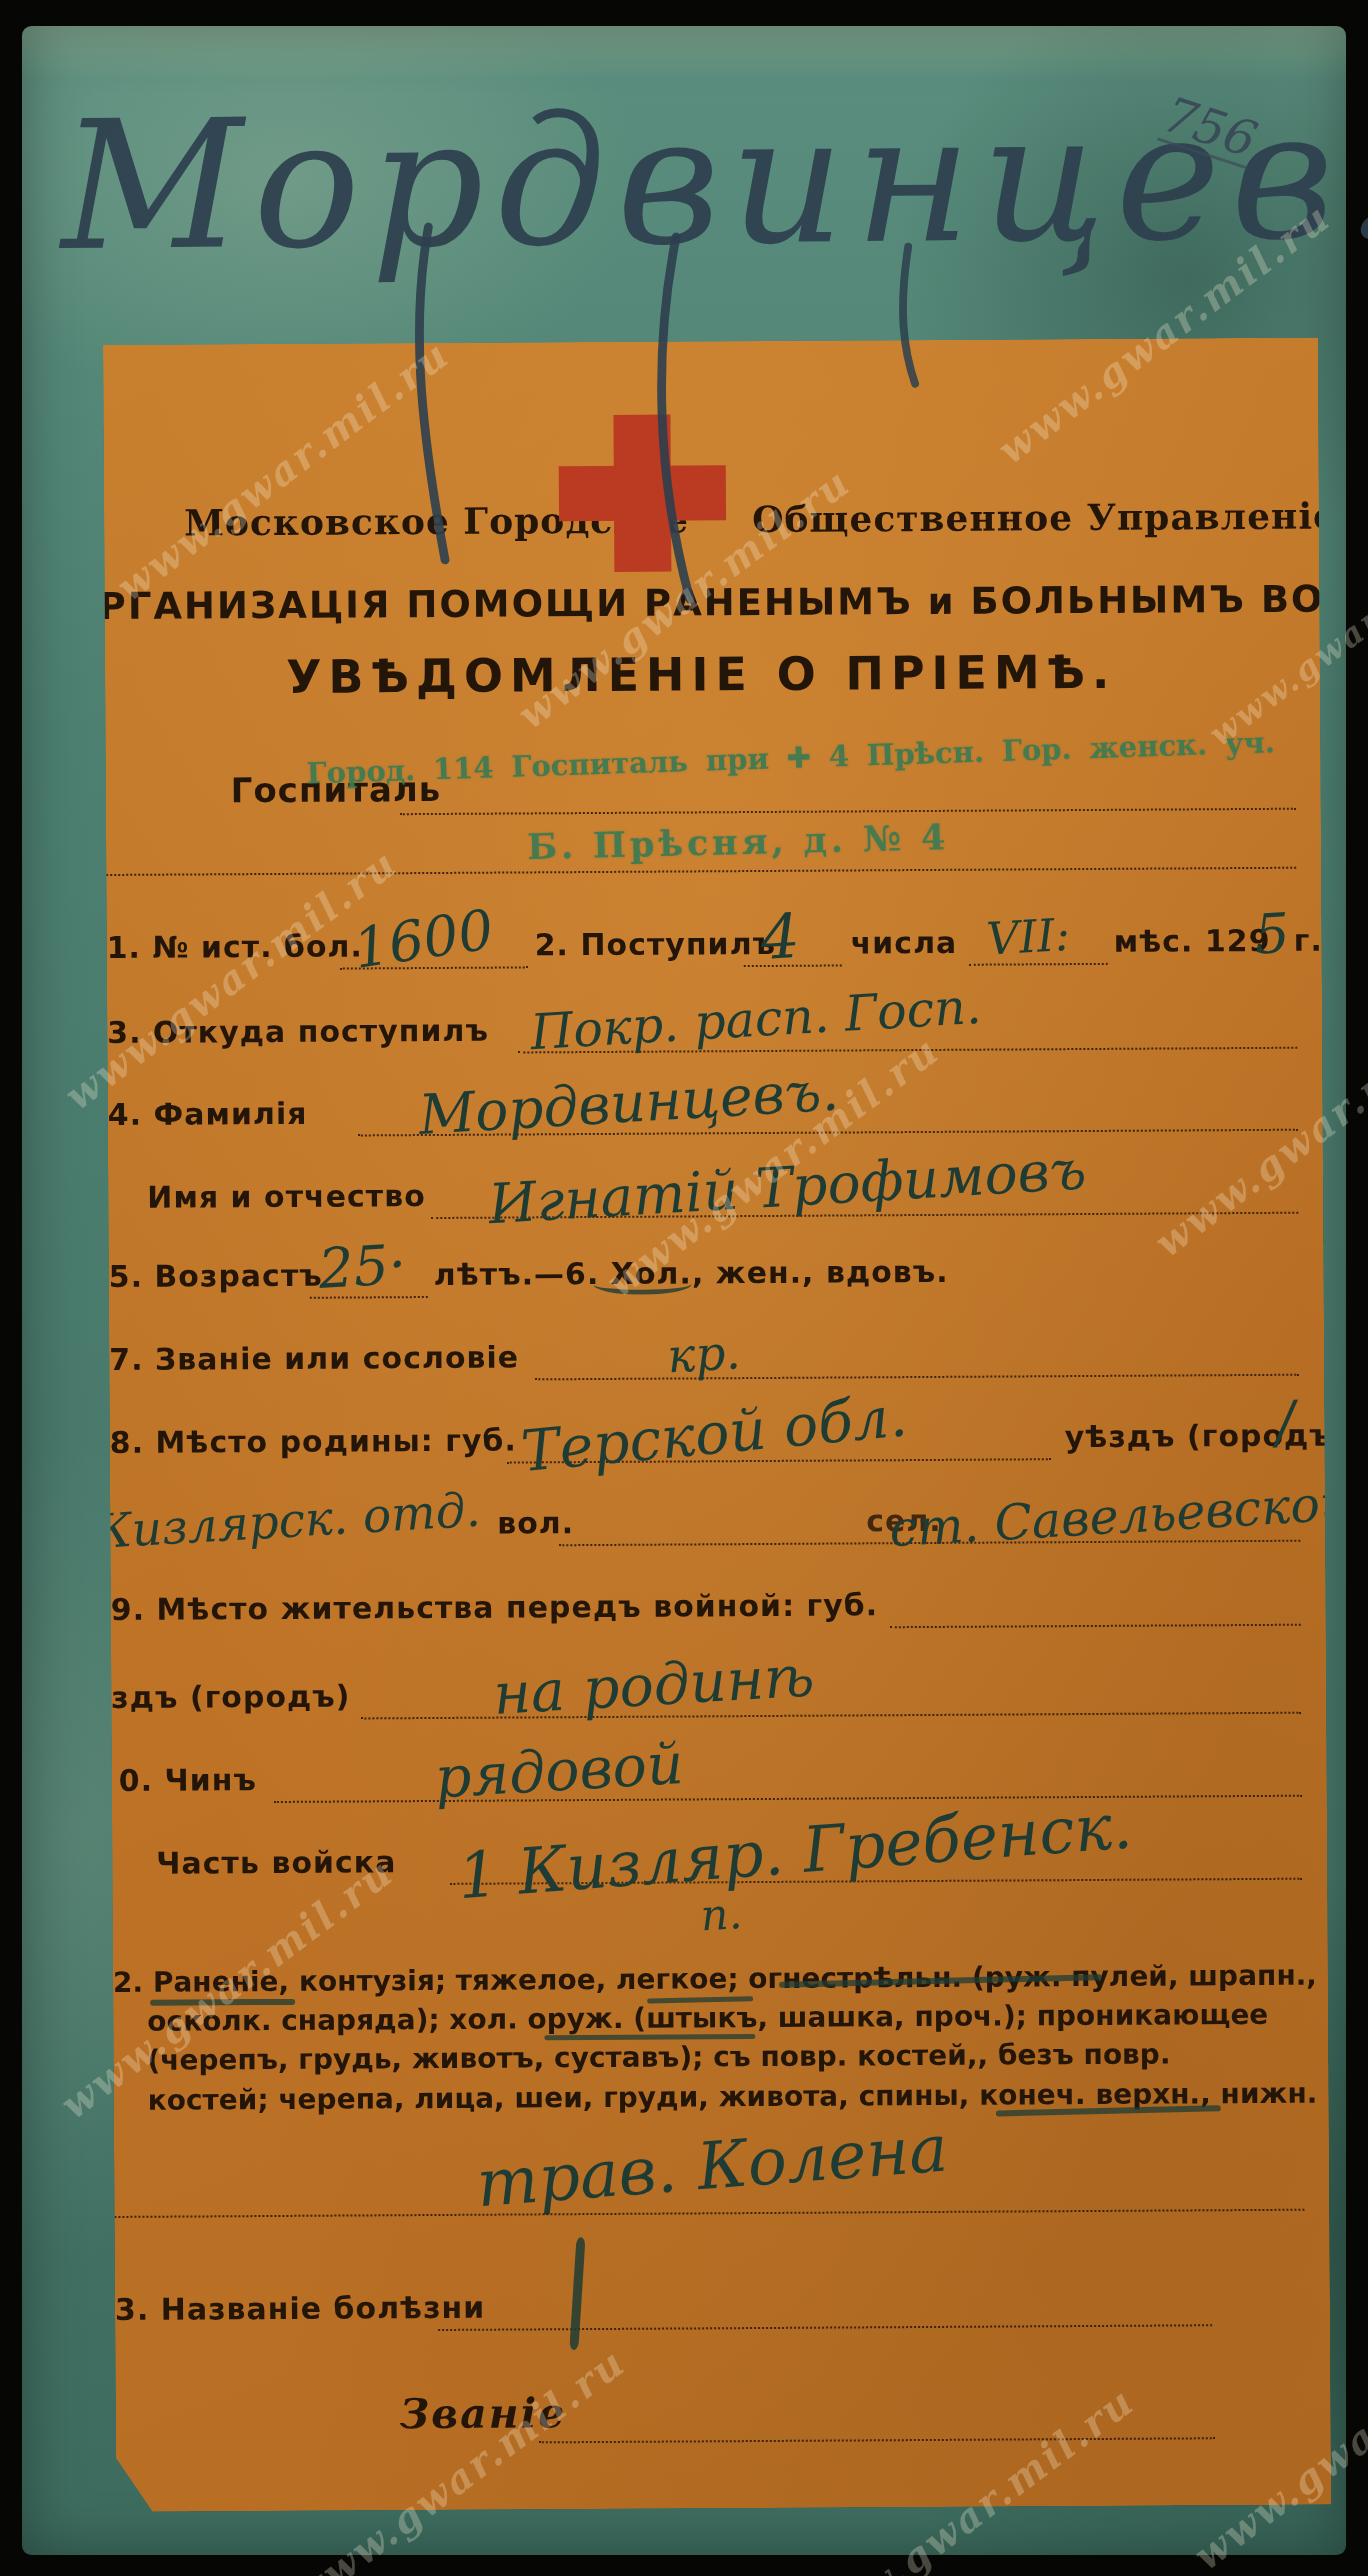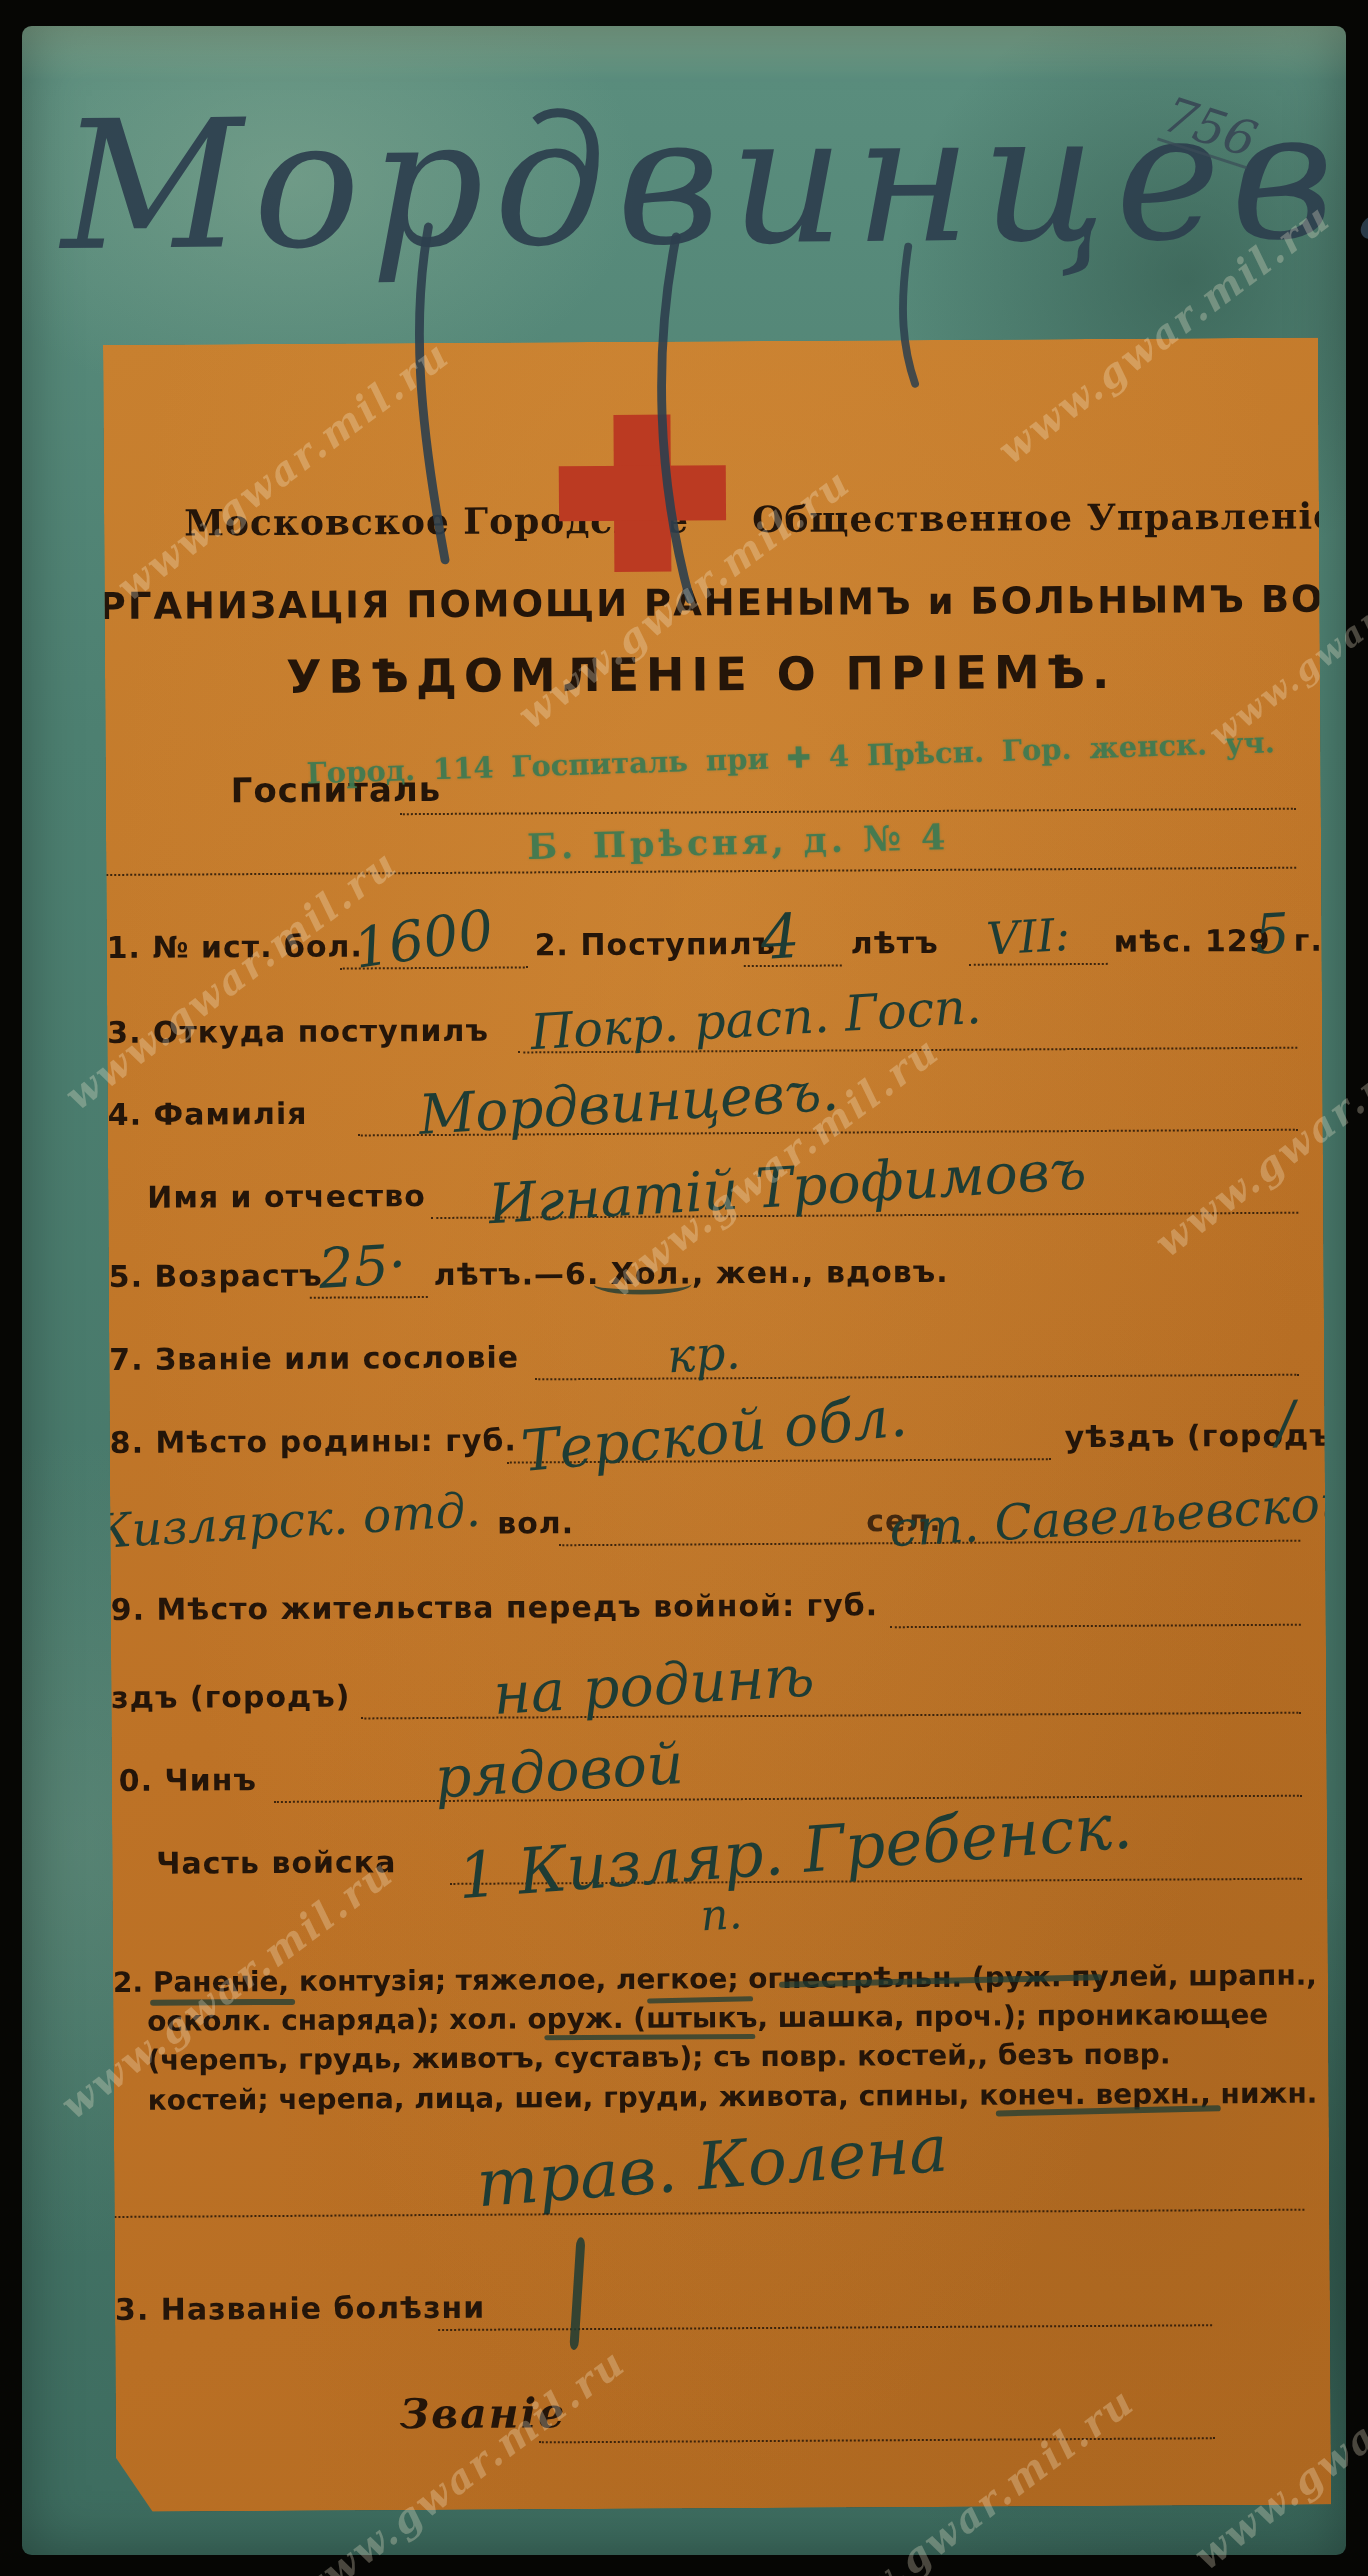--- a/index.html
+++ b/index.html
@@ -90,21 +90,21 @@
         <span class="dot" style="left:0;width:1190px"></span>
       </div>
 
       <div class="row" style="top:553px;height:73px">
         <span class="lbl" style="left:0">1. № ист. бол.</span>
         <span class="dot" style="left:233px;width:188px"></span>
         <span class="hw" style="left:247px;bottom:2px;font-size:55px;transform:rotate(-8deg)">1600</span>
         <span class="lbl" style="left:428px">2. Поступилъ</span>
         <span class="dot" style="left:637px;width:98px"></span>
         <span class="hw" style="left:654px;bottom:0;font-size:61px">4</span>
-        <span class="lbl" style="left:744px">лѣтъ</span>
+        <span class="lbl" style="left:744px">числа</span>
         <span class="dot" style="left:862px;width:139px"></span>
         <span class="hw" style="left:880px;bottom:5.9px;font-size:45px">VII:</span>
         <span class="lbl" style="left:1007px">мѣс. 129</span>
         <span class="hw" style="left:1148px;bottom:2px;font-size:55px">5</span>
         <span class="lbl" style="left:1187px">г.</span>
       </div>
 
       <div class="row" style="top:642px;height:69px">
         <span class="lbl" style="left:0">3. Откуда поступилъ</span>
         <span class="dot" style="left:411px;width:779px"></span>

